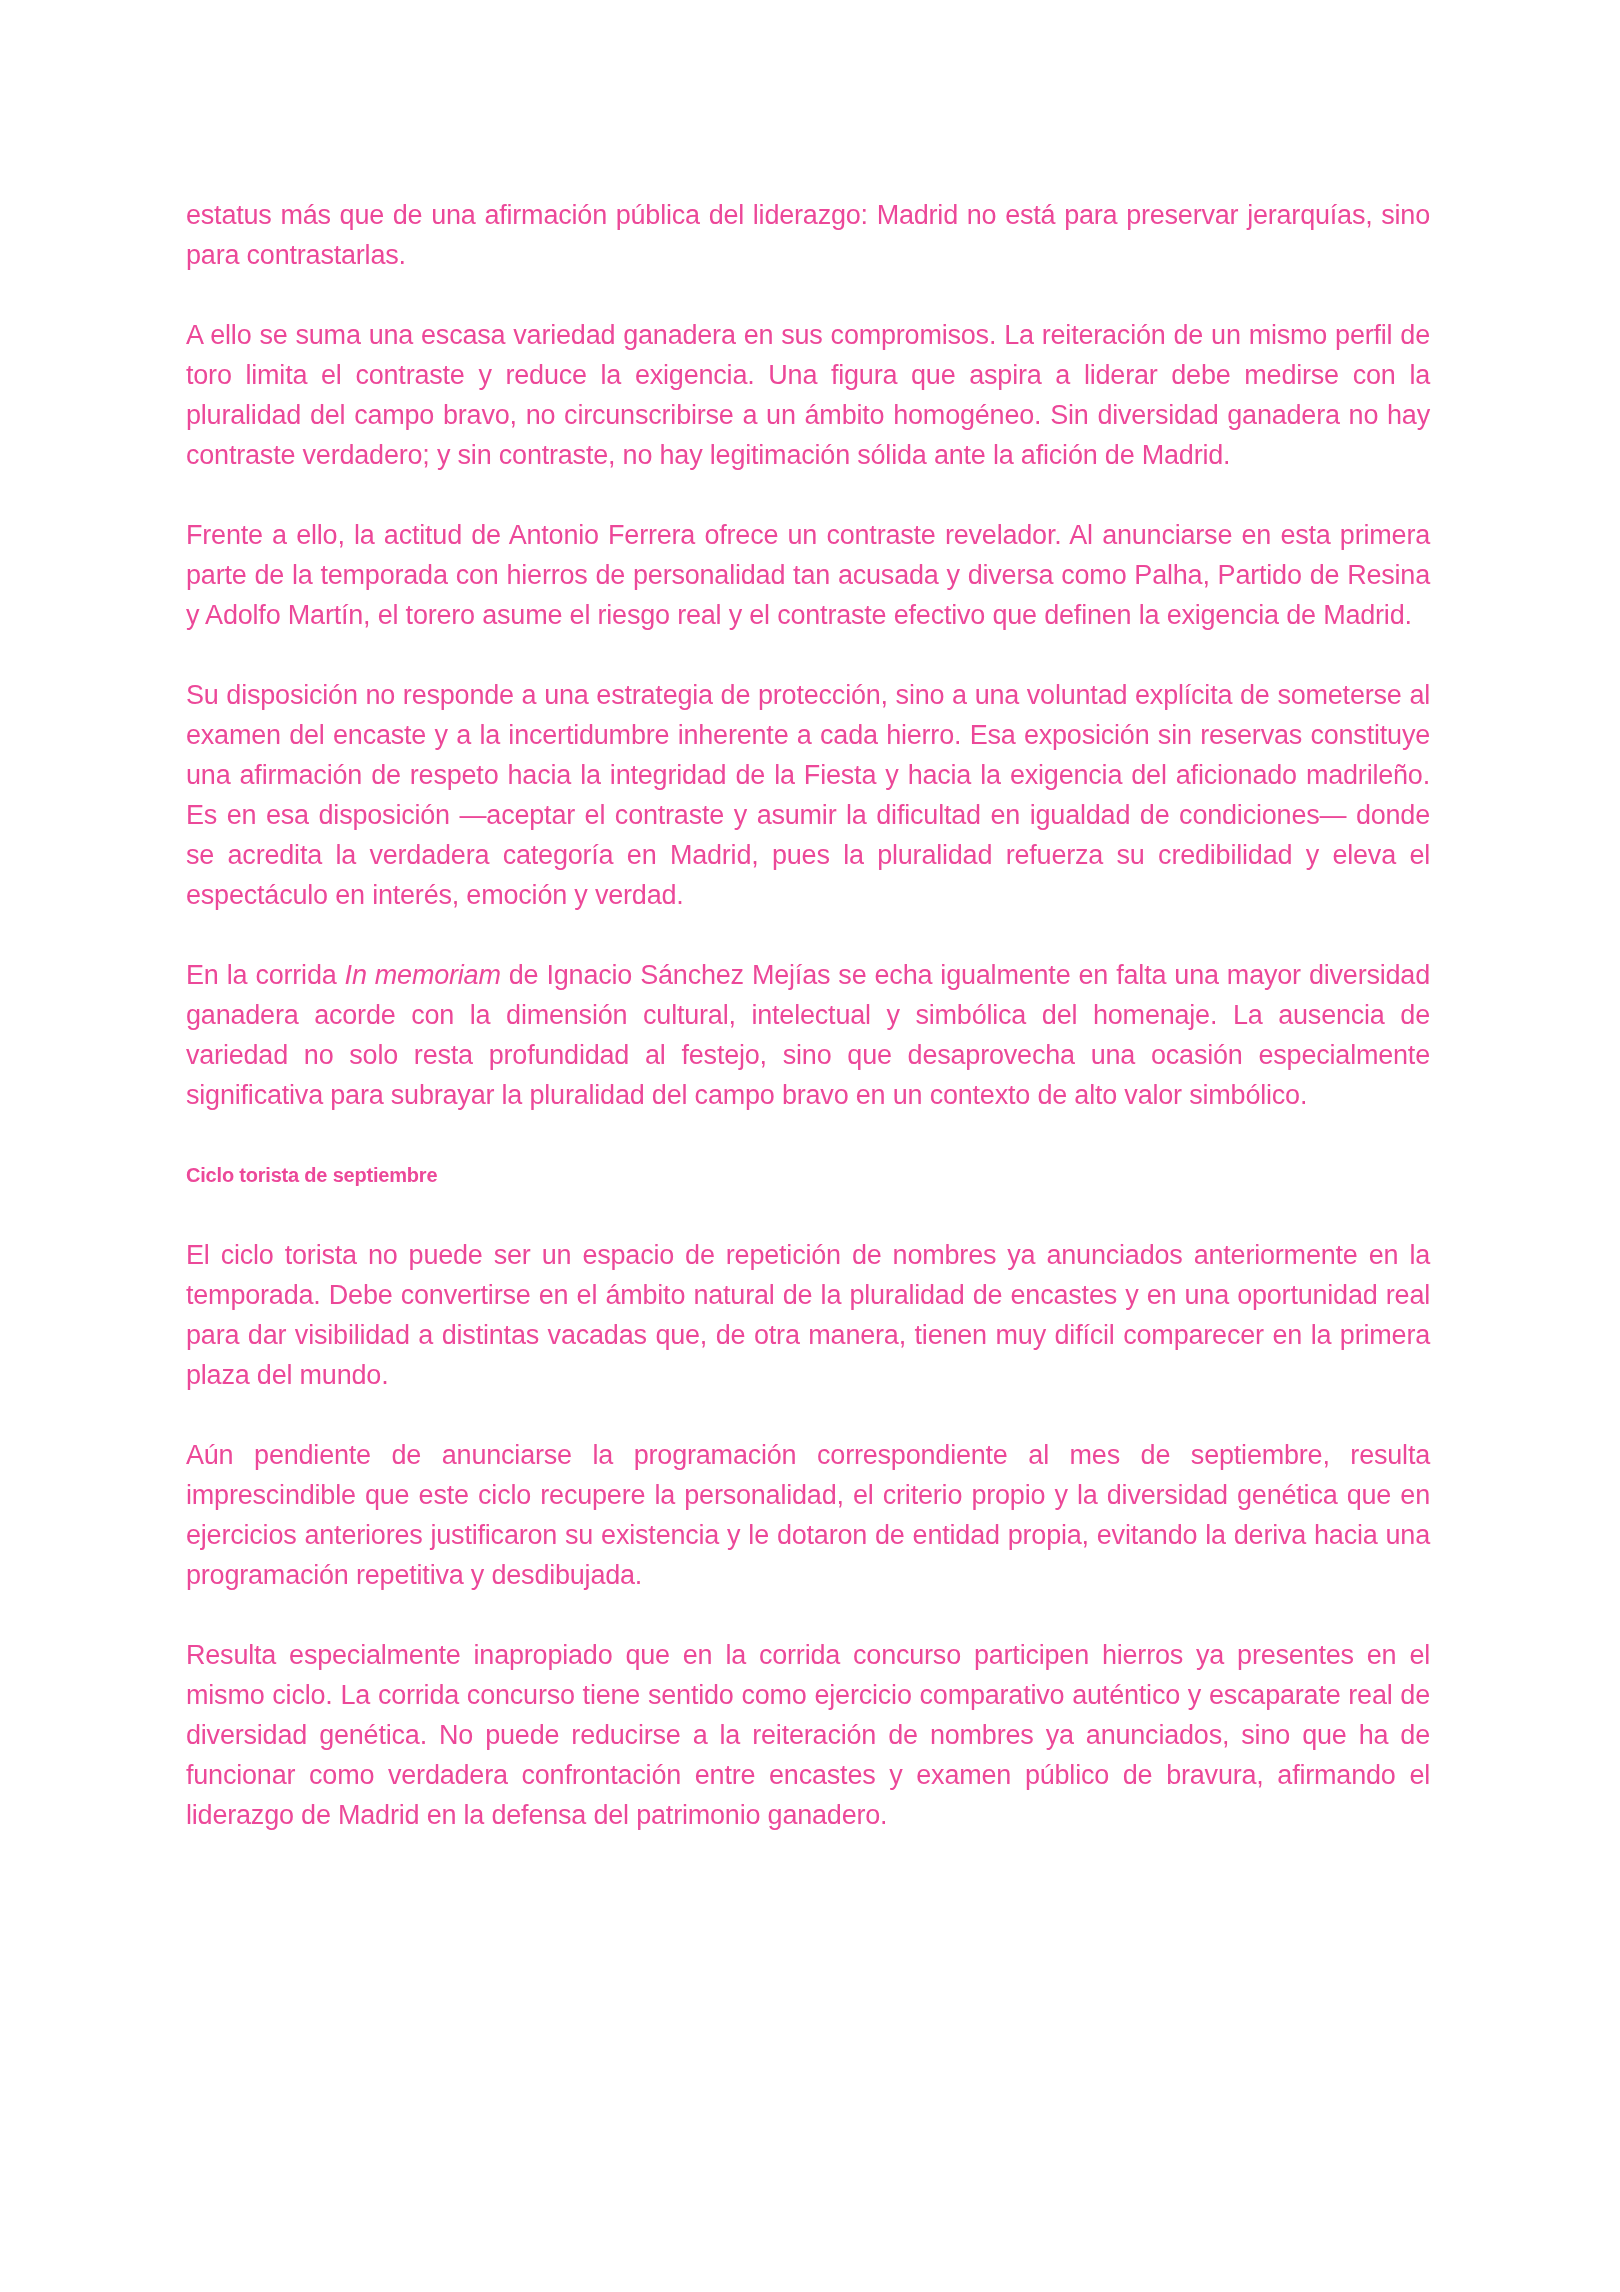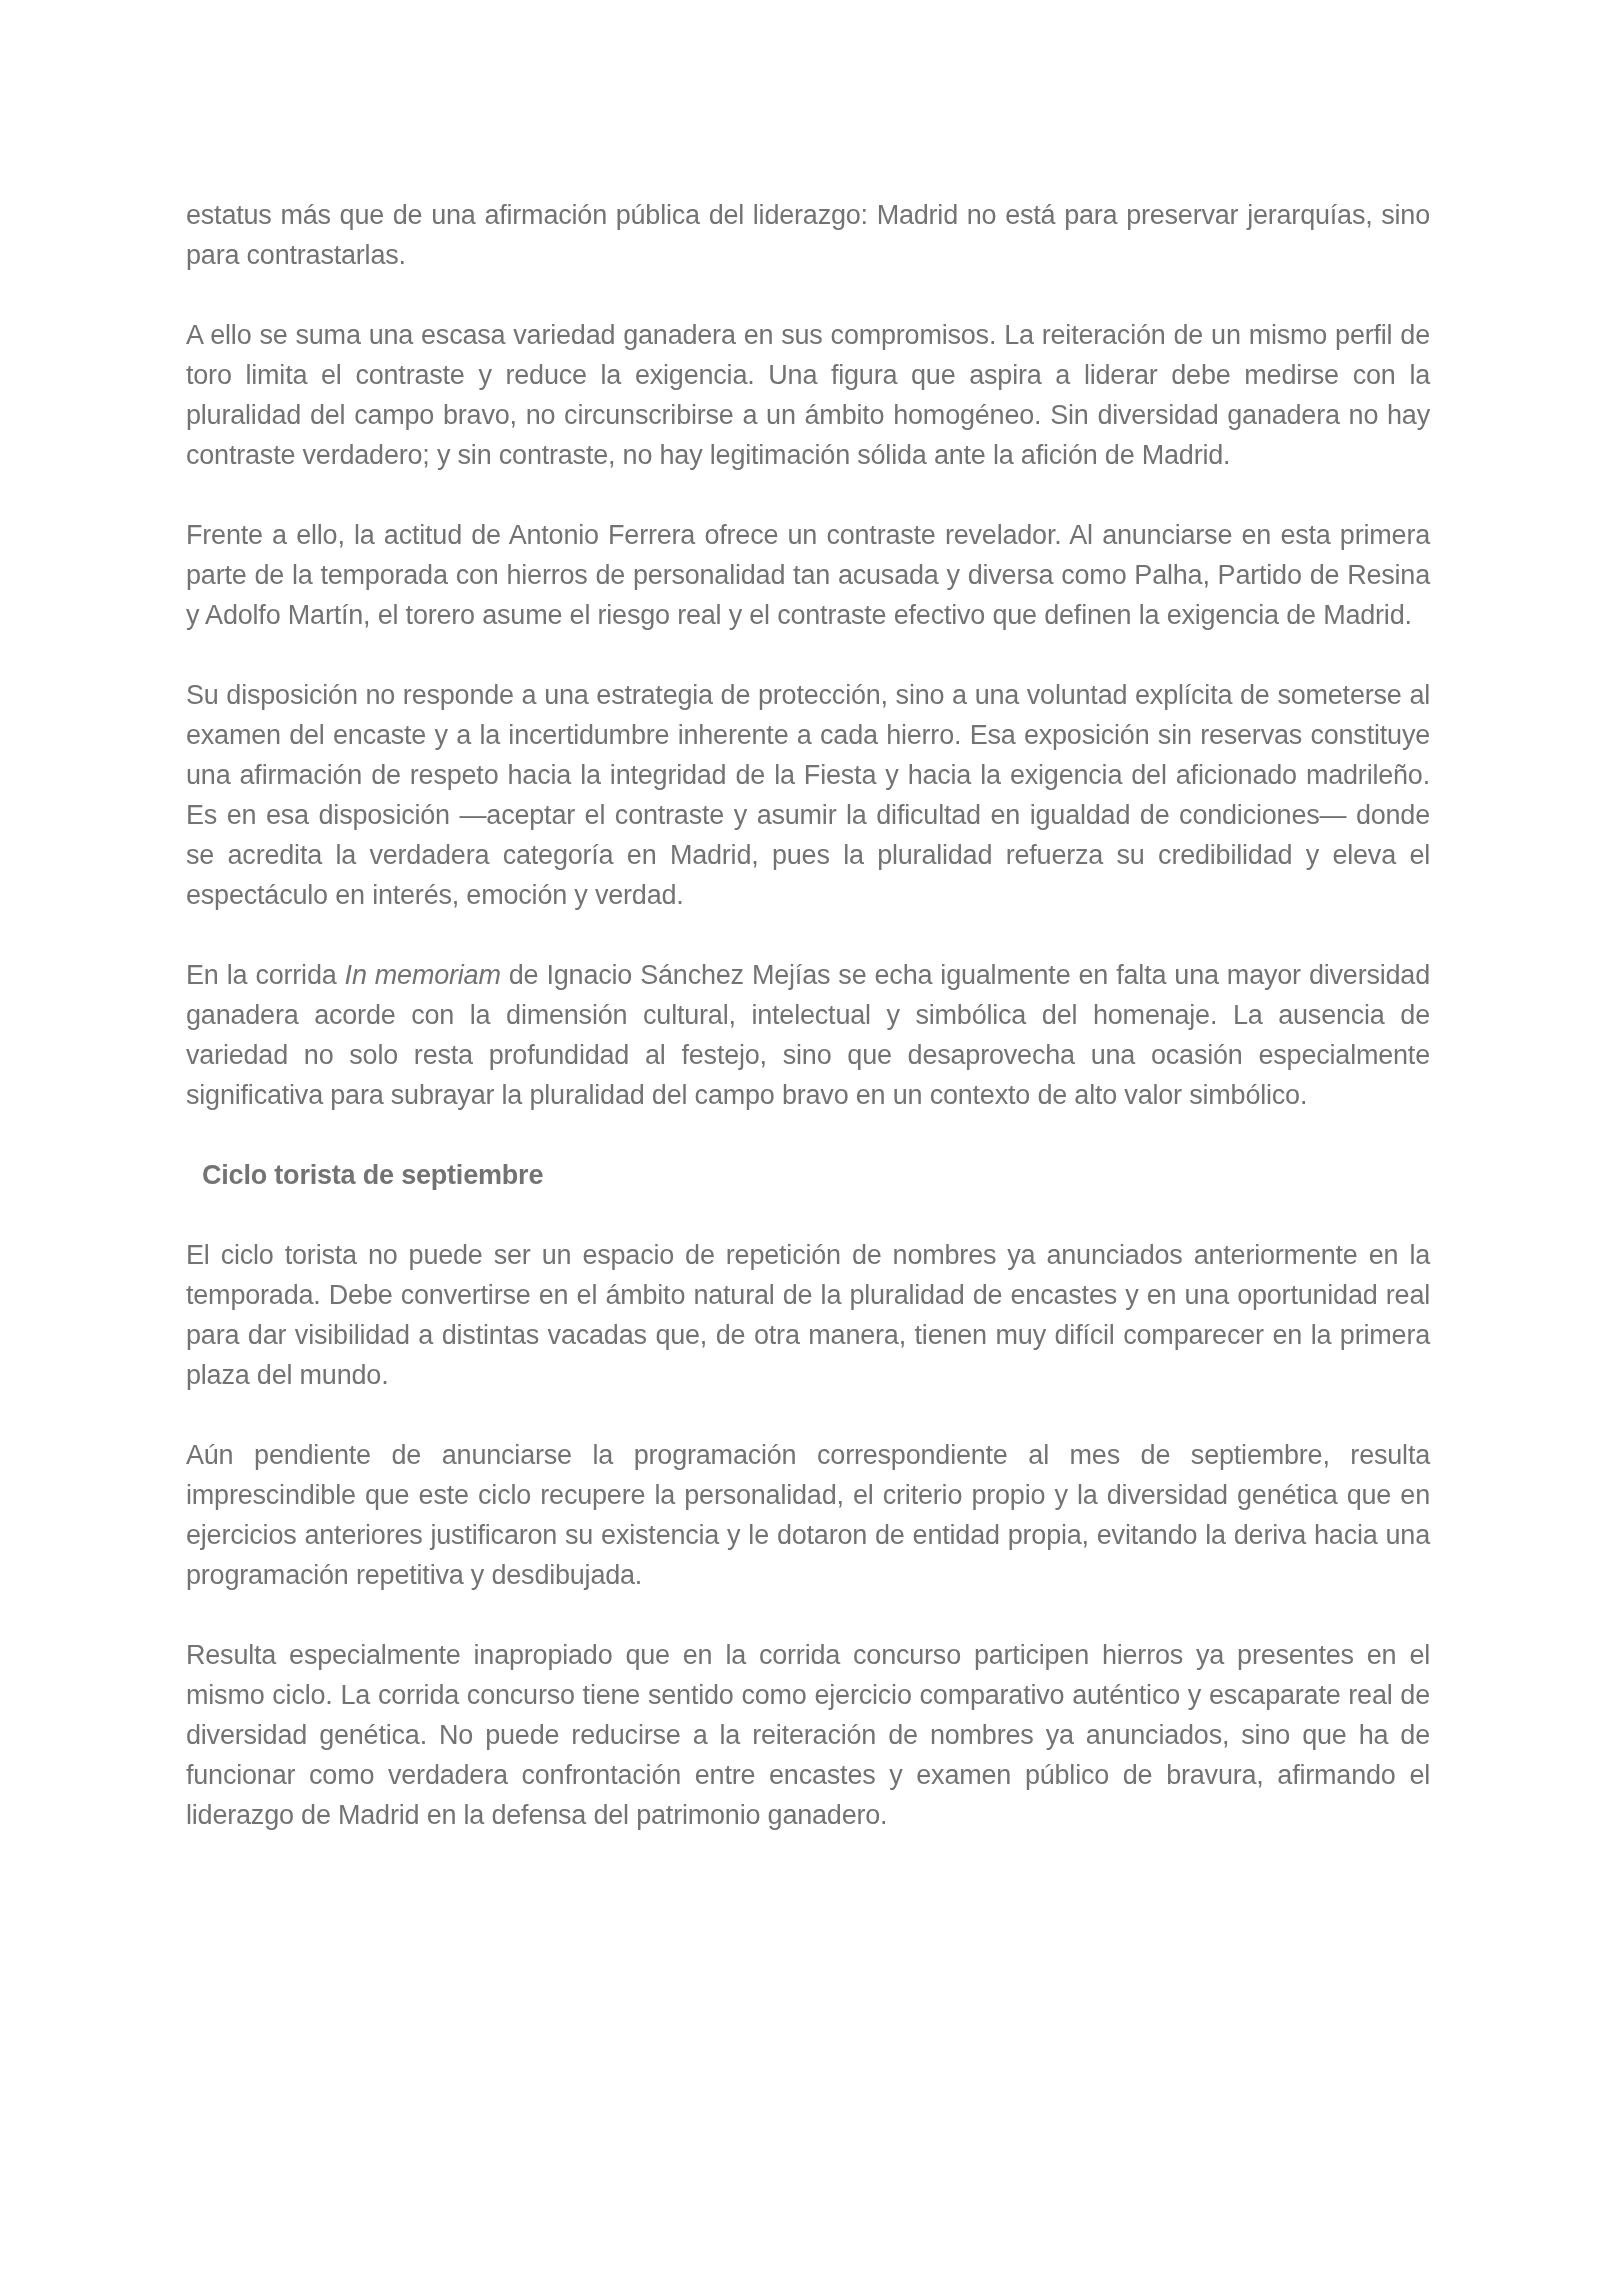--- a/index.html
+++ b/index.html
@@ -11,31 +11,31 @@
     position: relative;
     width: 1620px;
     height: 2293px;
     background: #ffffff;
     box-sizing: border-box;
     padding: 195px 190px 0 186px;
     font-family: "Liberation Sans", sans-serif;
     font-size: 27px;
     line-height: 40px;
     letter-spacing: -0.2px;
-    color: #737373;
+    color: #ec4899;
     overflow: hidden;
   }
   .para {
     margin: 0 0 40px 0;
     text-align: justify;
     text-justify: inter-word;
   }
   .heading {
-    margin: 0 0 40px 16px;
-    font-size: 27px;
+    margin: 0 0 40px 0;
+    font-size: 20px;
     font-weight: bold;
     line-height: 40px;
     text-align: left;
   }
   .italic {
     font-style: italic;
   }
 </style>
 </head>
 <body>

